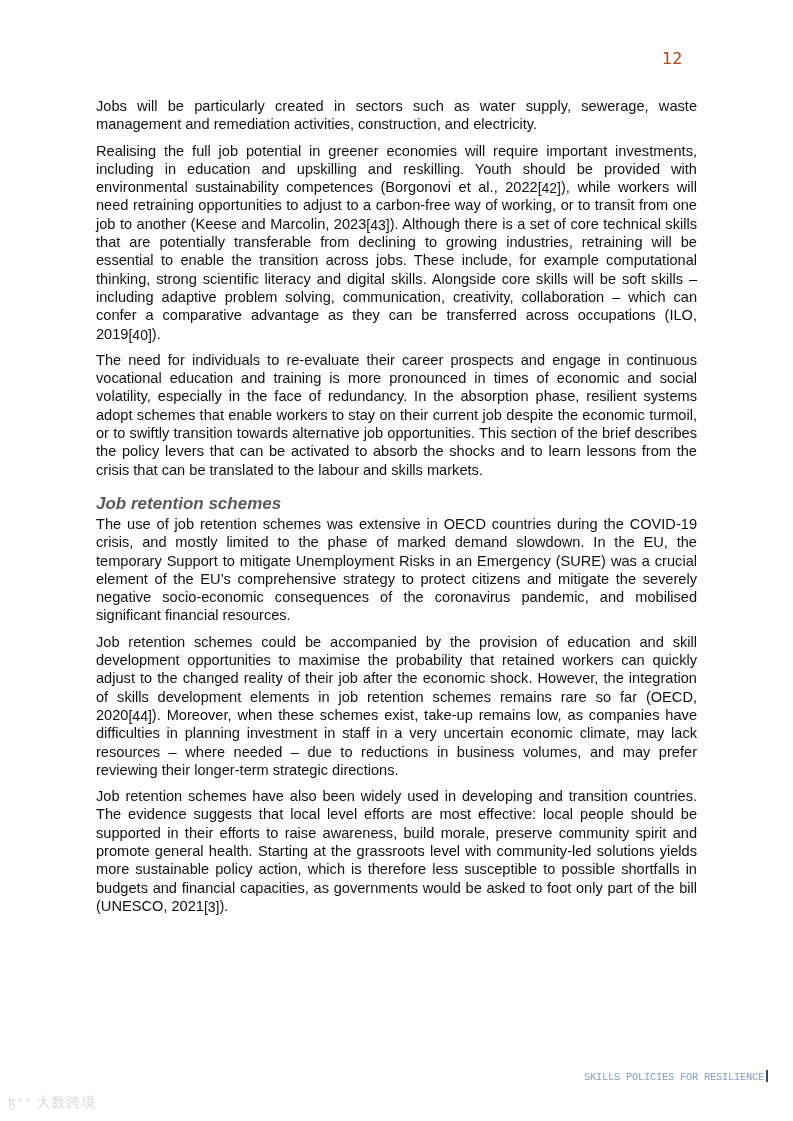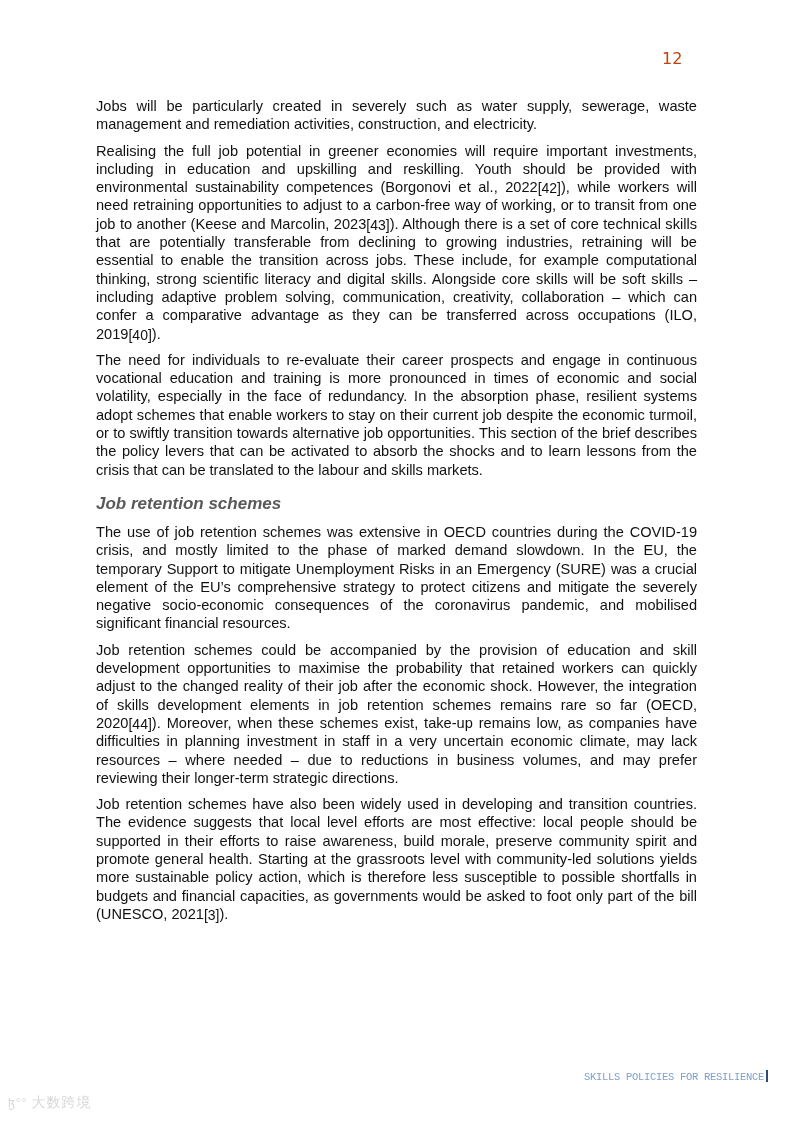--- a/index.html
+++ b/index.html
@@ -42,21 +42,21 @@
       line-height: 0;
     }
     h2.section-heading {
       margin: 18px 0 14px 0;
       font-size: 17.5px;
       font-weight: bold;
       color: #4a74b8;
       line-height: 22px;
     }
     h3.subsection-heading {
-      margin: 14px 0 8px 0;
+      margin: 14px 0 0 0;
       font-size: 17px;
       font-weight: bold;
       font-style: italic;
       color: #5a5a5a;
       line-height: 22px;
     }
     .footer-title {
       position: absolute;
       top: 1070px;
       left: 584px;
@@ -70,39 +70,39 @@
       width: 2px;
       height: 12px;
       background: #2f4a78;
       vertical-align: -2px;
       margin-left: 2px;
     }
     .watermark {
       position: absolute;
       left: 8px;
       top: 1094px;
-      font-family: Liberation Sans, sans-serif;
+      font-family: Liberation Mono, monospace;
       font-size: 14px;
       color: #d8d8d8;
       letter-spacing: 1px;
     }
     .watermark .wm-icon {
       display: inline-block;
       font-size: 12px;
       margin-right: 4px;
     }
   </style>
 </head>
 <body>
 
 <div class="page-number">12</div>
 
 <div class="content">
 
-  <p>Jobs will be particularly created in severely such as water supply, sewerage, waste management and remediation activities, construction, and electricity.</p>
+  <p>Jobs will be particularly created in sectors such as water supply, sewerage, waste management and remediation activities, construction, and electricity.</p>
 
   <p><span>Realising the full job potential in greener economies will require important investments, including in education and upskilling and reskilling. Youth should be provided with environmental sustainability competences (Borgonovi et al., 2022</span><span class="cite"><sub>[42]</sub></span><span>), while workers will need retraining opportunities to adjust to a carbon-free way of working, or to transit from one job to another (Keese and Marcolin, 2023</span><span class="cite"><sub>[43]</sub></span><span>). Although there is a set of core technical skills that are potentially transferable from declining to growing industries, retraining will be essential to enable the transition across jobs. These include, for example computational thinking, strong scientific literacy and digital skills. Alongside core skills will be soft skills – including adaptive problem solving, communication, creativity, collaboration – which can confer a comparative advantage as they can be transferred across occupations (ILO, 2019</span><span class="cite"><sub>[40]</sub></span><span>).</span></p>
 
 
   <p>The need for individuals to re-evaluate their career prospects and engage in continuous vocational education and training is more pronounced in times of economic and social volatility, especially in the face of redundancy. In the absorption phase, resilient systems adopt schemes that enable workers to stay on their current job despite the economic turmoil, or to swiftly transition towards alternative job opportunities. This section of the brief describes the policy levers that can be activated to absorb the shocks and to learn lessons from the crisis that can be translated to the labour and skills markets.</p>
 
   <h3 class="subsection-heading">Job retention schemes</h3>
 
   <p>The use of job retention schemes was extensive in OECD countries during the COVID-19 crisis, and mostly limited to the phase of marked demand slowdown. In the EU, the temporary Support to mitigate Unemployment Risks in an Emergency (SURE) was a crucial element of the EU’s comprehensive strategy to protect citizens and mitigate the severely negative socio-economic consequences of the coronavirus pandemic, and mobilised significant financial resources.</p>
 

